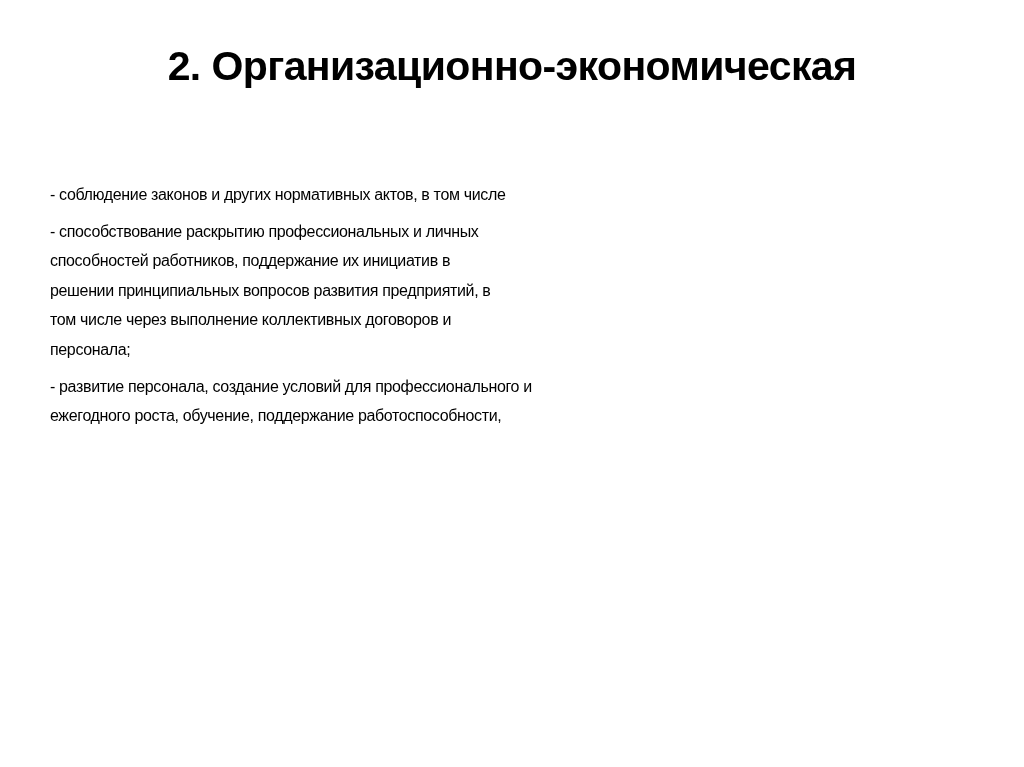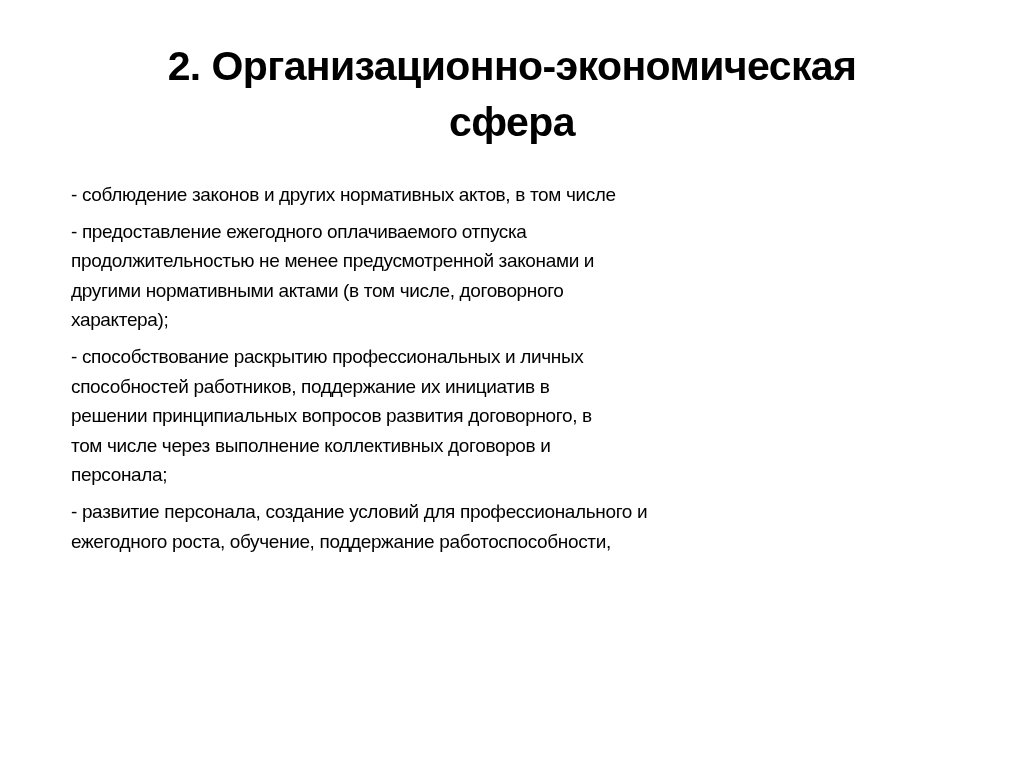--- a/index.html
+++ b/index.html
@@ -29,57 +29,50 @@
       width: 944px;
       text-align: center;
       font-weight: bold;
       font-size: 41px;
       line-height: 56px;
       letter-spacing: -0.6px;
     }
     .title span { display: block; }
     .content {
       position: absolute;
-      left: 71px;
+      left: 50px;
       top: 180px;
       width: 930px;
-      font-size: 19px;
+      font-size: 16px;
       line-height: 29.6px;
       letter-spacing: -0.35px;
     }
     .bullet {
       padding-left: 38px;
       text-indent: -38px;
       margin: 0 0 7px 0;
     }
     .bullet .line { display: block; }
   </style>
 </head>
 <body>
 
 <div class="slide">
   <div class="title">
     <span>2. Организационно-экономическая</span>
-    <span>сфера</span>
   </div>
 
   <div class="content">
     <div class="bullet">
       <span class="line">- соблюдение законов и других нормативных актов, в том числе</span>
     </div>
     <div class="bullet">
-      <span class="line">- предоставление ежегодного оплачиваемого отпуска</span>
-      <span class="line">продолжительностью не менее предусмотренной законами и</span>
-      <span class="line">другими нормативными актами (в том числе, договорного</span>
-      <span class="line">характера);</span>
-    </div>
-    <div class="bullet">
       <span class="line">- способствование раскрытию профессиональных и личных</span>
       <span class="line">способностей работников, поддержание их инициатив в</span>
-      <span class="line">решении принципиальных вопросов развития договорного, в</span>
+      <span class="line">решении принципиальных вопросов развития предприятий, в</span>
       <span class="line">том числе через выполнение коллективных договоров и</span>
       <span class="line">персонала;</span>
     </div>
     <div class="bullet">
       <span class="line">- развитие персонала, создание условий для профессионального и</span>
       <span class="line">ежегодного роста, обучение, поддержание работоспособности,</span>
     </div>
   </div>
 </div>
 

